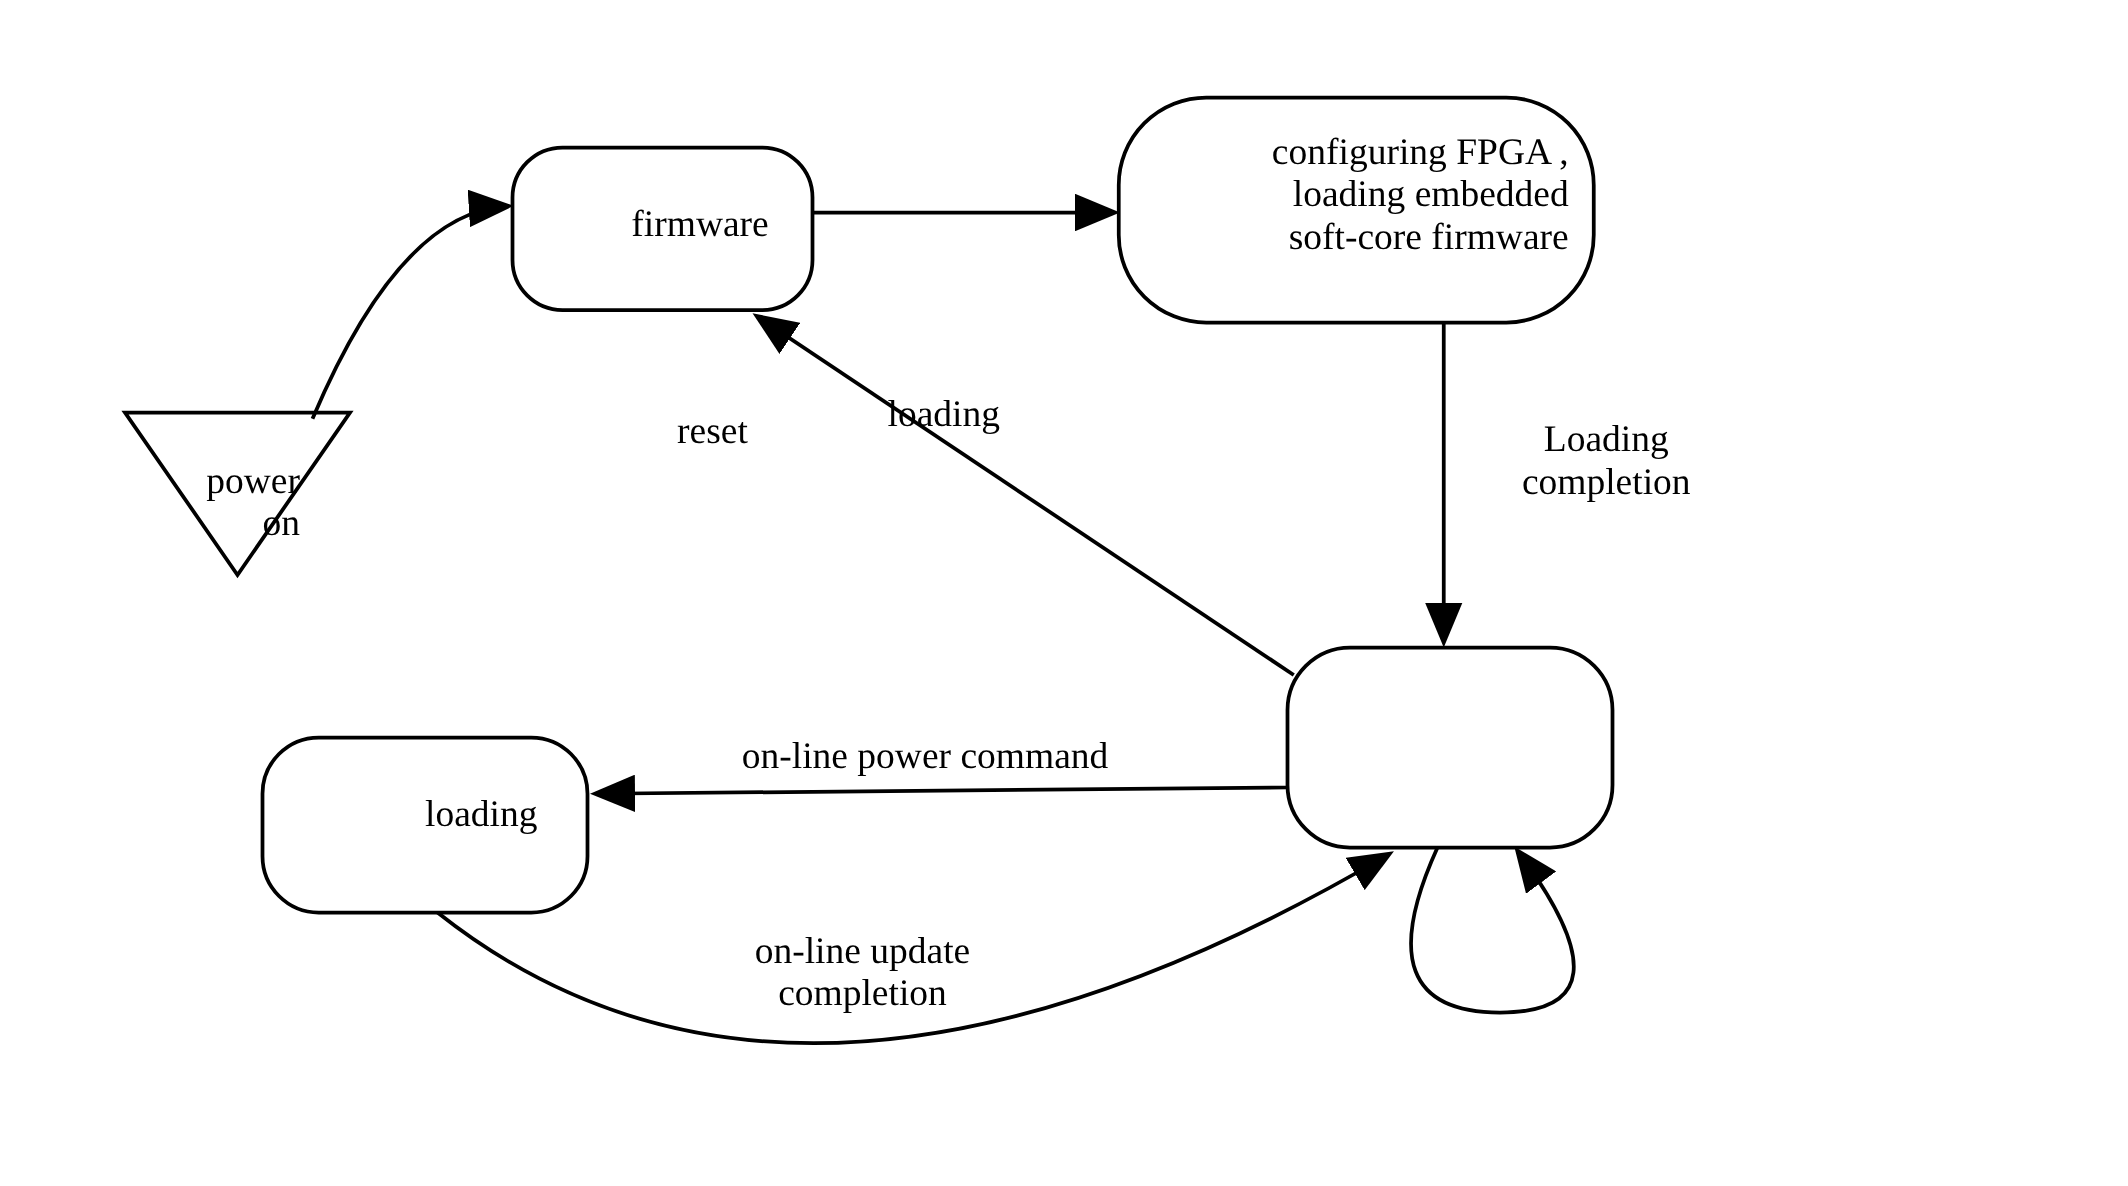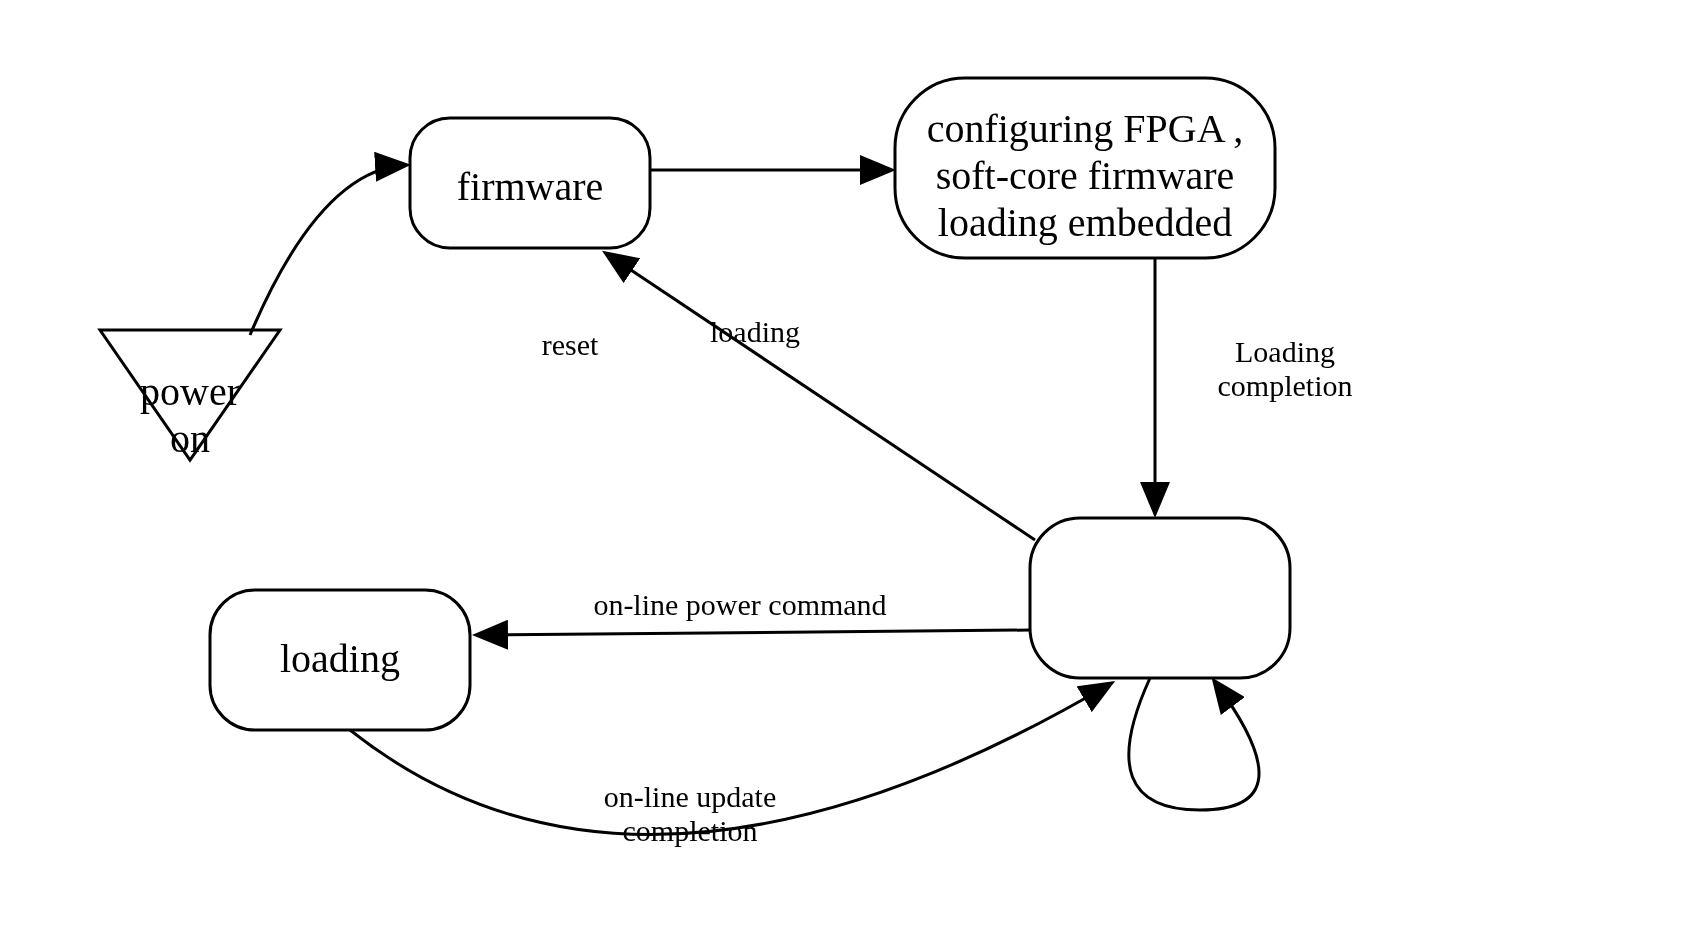--- a/index.html
+++ b/index.html
@@ -13,22 +13,22 @@
       width: 1702px;
       height: 949px;
     }
     svg {
       position: absolute;
       top: 0;
       left: 0;
     }
     .node-label {
       position: absolute;
-      font-size: 40px;
-      text-align: center;
+      font-size: 30px;
+      text-align: right;
       user-select: none;
     }
     .edge-label {
       position: absolute;
       font-size: 30px;
       text-align: center;
       user-select: none;
     }
   </style>
 </head>
@@ -71,35 +71,35 @@
 
   <div class="node-label" style="left:100px; top:300px; width:100px;margin-top:28px;">
     <div>power</div>
     <div>on</div>
   </div>
 
   <div class="node-label" style="left:405px; top:123px; width:170px;">firmware</div>
 
   <div class="node-label" style="left:875px; top:65px; width:340px;">
     <div>configuring FPGA ,</div>
+    <div>loading embedded</div>
     <div>soft-core firmware</div>
-    <div>loading embedded</div>
   </div>
 
 
   <div class="node-label" style="left:210px; top:595px; width:180px;">loading</div>
 
   <div class="edge-label" style="left:465px; top:288px; width:130px;">reset</div>
   <div class="edge-label" style="left:625px; top:275px; width:180px;">loading</div>
 
   <div class="edge-label" style="left:1155px; top:295px; width:180px; text-align:center;">
     <div>Loading</div>
     <div>completion</div>
   </div>
 
   <div class="edge-label" style="left:520px; top:548px; width:360px;">on-line power command</div>
 
-  <div class="edge-label" style="left:520px; top:740px; width:260px;text-align:center;">
+  <div class="edge-label" style="left:520px; top:704px; width:260px;text-align:center;">
     <div>on-line update</div>
     <div>completion</div>
   </div>
 
 </div>
 
 </body></html>

